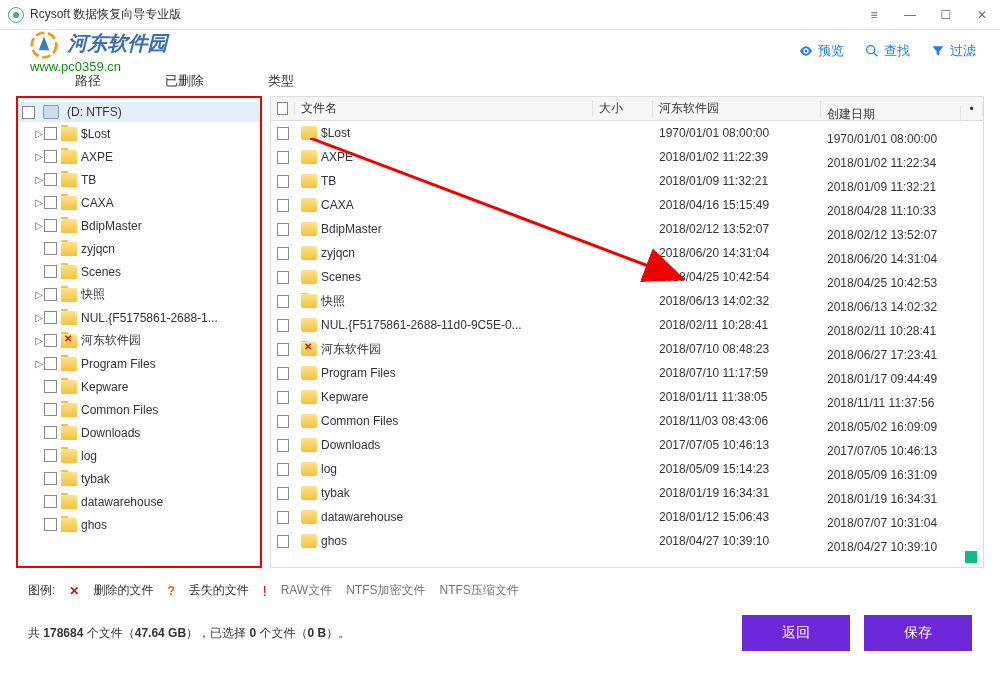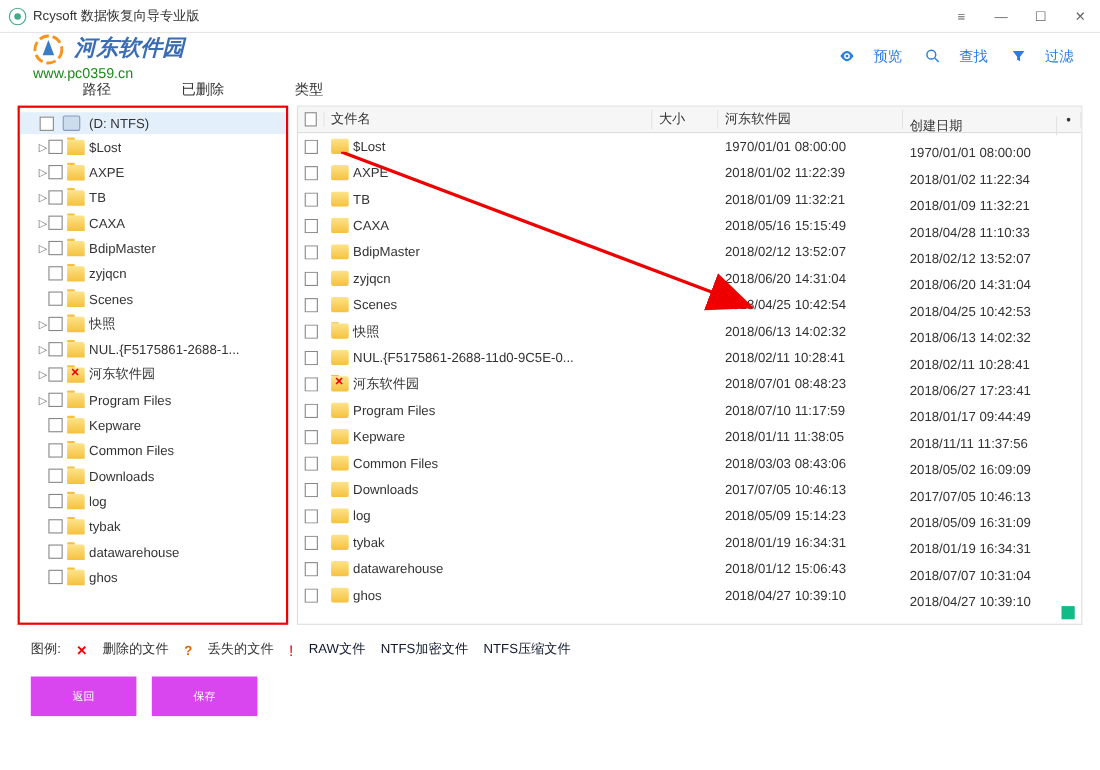--- a/index.html
+++ b/index.html
@@ -14,35 +14,35 @@
 .win-btn { width: 20px; height: 20px; display: flex; align-items: center; justify-content: center; color: #666; cursor: pointer; }
 
 
 .watermark { position: absolute; left: 30px; top: 30px; z-index: 5; pointer-events: none; }
 .watermark .wm-top { font-size: 20px; font-weight: bold; color: #3a6db5; font-style: italic; }
 .watermark .wm-url { font-size: 13px; color: #1a8a1a; }
 .wm-logo { display:inline-block; width:28px; height:28px; vertical-align:middle; margin-right:4px; }
 
 
 .top-toolbar { display: flex; justify-content: flex-end; align-items: center; padding: 12px 24px 8px; gap: 20px; }
-.tb-item { display: flex; align-items: center; gap: 16px; color: #2a7de1; cursor: pointer; font-size: 13px; }
+.tb-item { display: flex; align-items: center; gap: 4px; color: #2a7de1; cursor: pointer; font-size: 13px; }
 .tb-item svg { width: 16px; height: 16px; }
 
 
 .tabs { display: flex; padding-left: 63px; gap: 40px; border-bottom: none; margin-bottom: 2px; }
 .tab { padding: 4px 12px; color: #333; cursor: pointer; font-size: 13px; }
 
 
 .main { display: flex; padding: 0 16px; gap: 8px; height: 472px; }
 .left-panel { width: 258px; border: 2px solid #e00; background: #fff; position: relative; }
 .right-panel { flex: 1; border: 1px solid #ddd; background: #fff; position: relative; display:flex; flex-direction:column; }
 
 
 .tree-root { padding: 4px 0; overflow: hidden; height: 100%; }
-.tree-header { background: #e3f0fb; padding: 3px 18px; display: flex; align-items: center; gap: 4px; }
+.tree-header { background: #e3f0fb; padding: 3px 4px; display: flex; align-items: center; gap: 4px; }
 .tree-row { display: flex; align-items: center; padding: 2px 4px; height: 23px; }
 .tree-caret { width: 10px; color: #666; text-align: center; font-size: 10px; }
 .tree-cb { width: 13px; height: 13px; border: 1px solid #888; background: #fff; }
 .tree-icon { width: 16px; height: 14px; background: linear-gradient(#fde38a, #f5c13d); border-radius: 2px 2px 0 0; margin: 0 4px; position: relative; }
 .tree-icon::before { content:""; position:absolute; top:-2px; left:0; width:7px; height:2px; background:#f5c13d; border-radius:1px 1px 0 0; }
 .tree-row.deleted .tree-icon::after { content:"✕"; position:absolute; font-size:10px; color:#e00; left:3px; top:-1px; font-weight:bold; }
 .drive-icon { width:16px; height:14px; background:#cde; border:1px solid #89b; margin:0 4px; border-radius:2px; }
 .tree-label { white-space: nowrap; overflow: hidden; text-overflow: ellipsis; }
 .indent1 { padding-left: 16px; }
 
@@ -64,28 +64,28 @@
 .tbl-row.deleted .f-icon::after { content:"✕"; position:absolute; font-size:10px; color:#e00; left:3px; top:-1px; font-weight:bold; }
 
 
 .arrow-overlay { position:absolute; left:310px; top:138px; width:400px; height:160px; pointer-events:none; z-index:6; }
 
 
 .legend { padding: 14px 28px 6px; display:flex; align-items:center; gap:14px; font-size:12px; color:#333; }
 .leg-x { color:#e00; font-weight:bold; }
 .leg-q { color:#d66a00; font-weight:bold; }
 .leg-b { color:#e00; font-size:14px; }
-.leg-blue { color:#0f172a; }
+.leg-blue { color:#737373; }
 
 
 .footer { display:flex; justify-content:space-between; align-items:center; padding: 10px 28px 16px; }
 .status { font-size:12px; color:#333; }
 .status b { font-weight:bold; }
 .btns { display:flex; gap:14px; }
-.btn { width:96px; height:36px; background:#d946ef; color:#fff; display:flex; align-items:center; justify-content:center; cursor:pointer; font-size:10px; }
+.btn { width:108px; height:36px; background:#6d28d9; color:#fff; display:flex; align-items:center; justify-content:center; cursor:pointer; font-size:14px; }
 
 .scroll-ind { position:absolute; bottom:4px; right:6px; width:12px; height:12px; background:#1b8; }
 </style>
 </head>
 <body>
 
 <div class="title-bar">
   <div class="title-left">
     <span class="app-icon"></span>
     <span>Rcysoft 数据恢复向导专业版</span>
@@ -310,21 +310,21 @@
         </div>
         <div class="tbl-row">
           <div class="td col-cb">
             <span class="row-cb"></span>
           </div>
           <div class="td col-name">
             <span class="f-icon"></span>
             <span>CAXA</span>
           </div>
           <div class="td col-size"></div>
-          <div class="td col-mod">2018/05/16 15:15:49</div>
+          <div class="td col-mod">2018/04/16 15:15:49</div>
           <div class="td col-cre">2018/04/28 11:10:33</div>
         </div>
         <div class="tbl-row">
           <div class="td col-cb">
             <span class="row-cb"></span>
           </div>
           <div class="td col-name">
             <span class="f-icon"></span>
             <span>BdipMaster</span>
           </div>
@@ -382,21 +382,21 @@
         </div>
         <div class="tbl-row deleted">
           <div class="td col-cb">
             <span class="row-cb"></span>
           </div>
           <div class="td col-name">
             <span class="f-icon"></span>
             <span>河东软件园</span>
           </div>
           <div class="td col-size"></div>
-          <div class="td col-mod">2018/07/01 08:48:23</div>
+          <div class="td col-mod">2018/07/10 08:48:23</div>
           <div class="td col-cre">2018/06/27 17:23:41</div>
         </div>
         <div class="tbl-row">
           <div class="td col-cb">
             <span class="row-cb"></span>
           </div>
           <div class="td col-name">
             <span class="f-icon"></span>
             <span>Program Files</span>
           </div>
@@ -418,21 +418,21 @@
         </div>
         <div class="tbl-row">
           <div class="td col-cb">
             <span class="row-cb"></span>
           </div>
           <div class="td col-name">
             <span class="f-icon"></span>
             <span>Common Files</span>
           </div>
           <div class="td col-size"></div>
-          <div class="td col-mod">2018/03/03 08:43:06</div>
+          <div class="td col-mod">2018/11/03 08:43:06</div>
           <div class="td col-cre">2018/05/02 16:09:09</div>
         </div>
         <div class="tbl-row">
           <div class="td col-cb">
             <span class="row-cb"></span>
           </div>
           <div class="td col-name">
             <span class="f-icon"></span>
             <span>Downloads</span>
           </div>
@@ -508,17 +508,20 @@
   <span>删除的文件</span>
   <span class="leg-q">?</span>
   <span>丢失的文件</span>
   <span class="leg-b">!</span>
   <span class="leg-blue">RAW文件</span>
   <span class="leg-blue">NTFS加密文件</span>
   <span class="leg-blue">NTFS压缩文件</span>
 </div>
 
 <div class="footer">
+  <div class="status">
+    <span>共 </span><b>178684 </b><span>个文件（</span><b>47.64 GB</b><span>），已选择 </span><b>0</b><span> 个文件（</span><b>0 B</b><span>）。</span>
+  </div>
   <div class="btns">
     <div class="btn">返回</div>
     <div class="btn">保存</div>
   </div>
 </div>
 
 </body></html>

